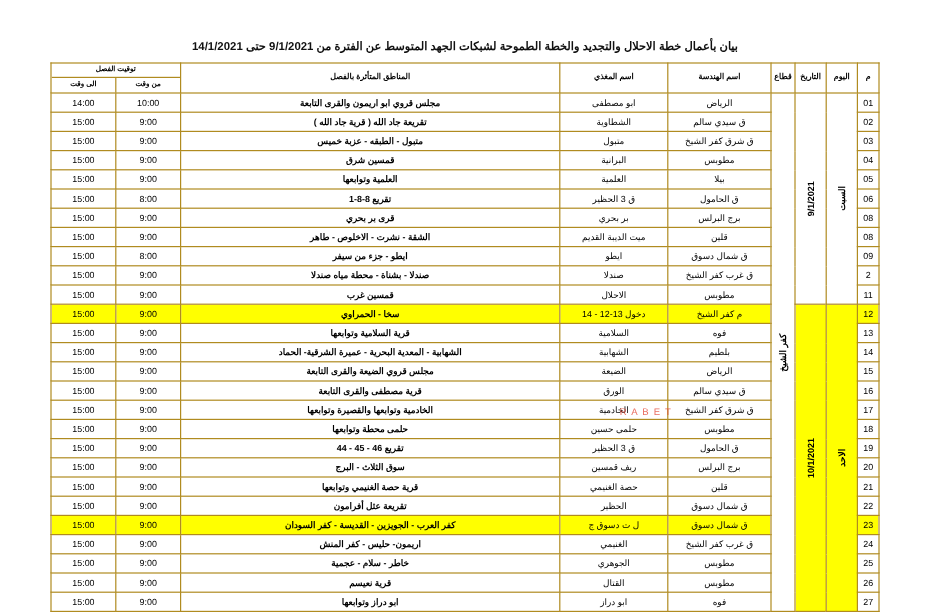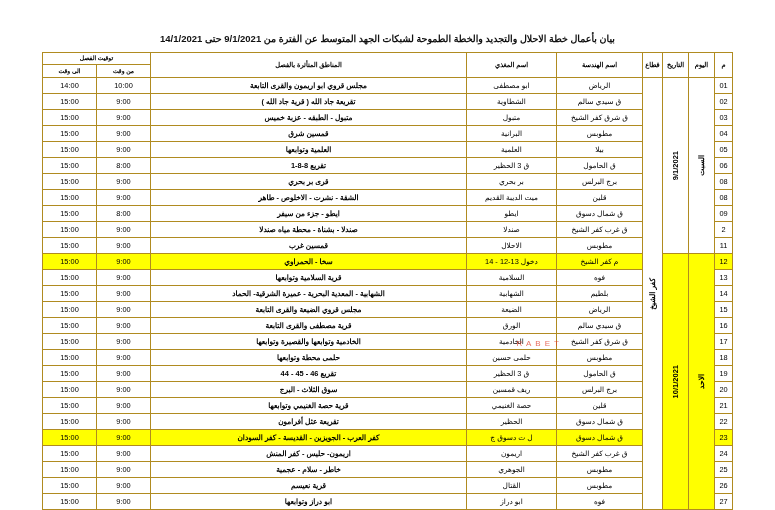--- a/index.html
+++ b/index.html
@@ -395,21 +395,21 @@
             <td class="cell-idx">23</td>
             <td class="cell-eng">ق شمال دسوق</td>
             <td class="cell-feed">ل ت دسوق ج</td>
             <td class="cell-areas">كفر العرب - الجويزين - القديسة - كفر السودان</td>
             <td>9:00</td>
             <td>15:00</td>
           </tr>
           <tr>
             <td class="cell-idx">24</td>
             <td class="cell-eng">ق غرب كفر الشيخ</td>
-            <td class="cell-feed">اريمون</td>
+            <td class="cell-feed">الغنيمي</td>
             <td class="cell-areas">اريمون- حليس - كفر المنش</td>
             <td>9:00</td>
             <td>15:00</td>
           </tr>
           <tr>
             <td class="cell-idx">25</td>
             <td class="cell-eng">مطوبس</td>
             <td class="cell-feed">الجوهري</td>
             <td class="cell-areas">خاطر - سلام - عجمية</td>
             <td>9:00</td>

